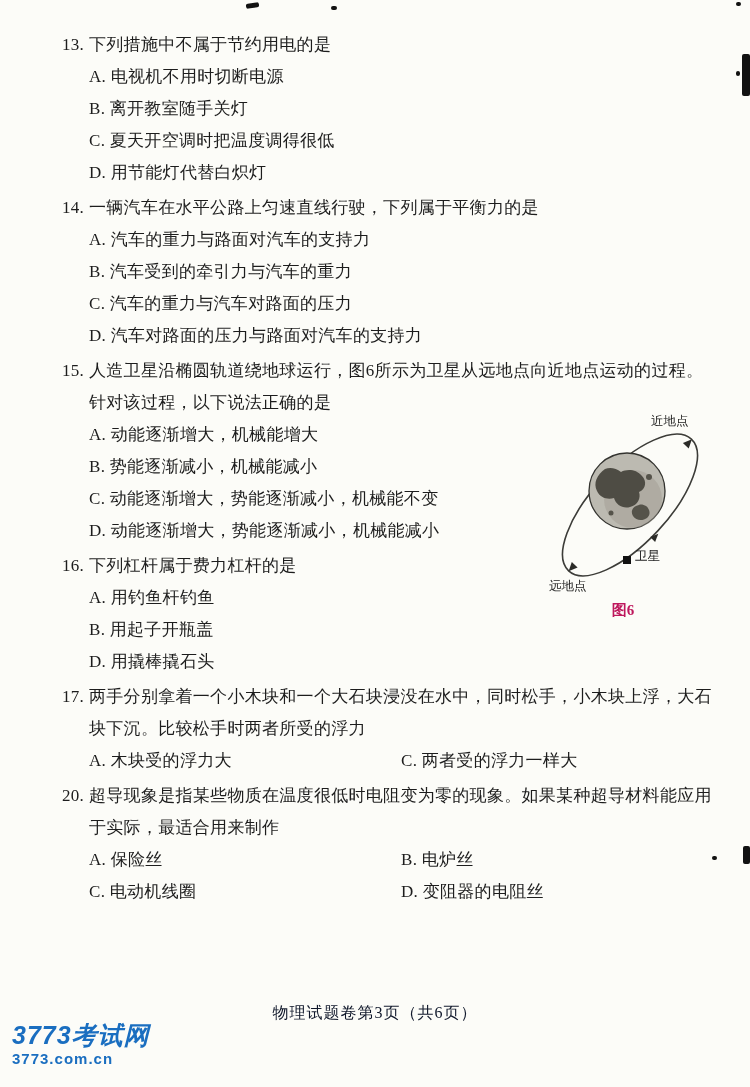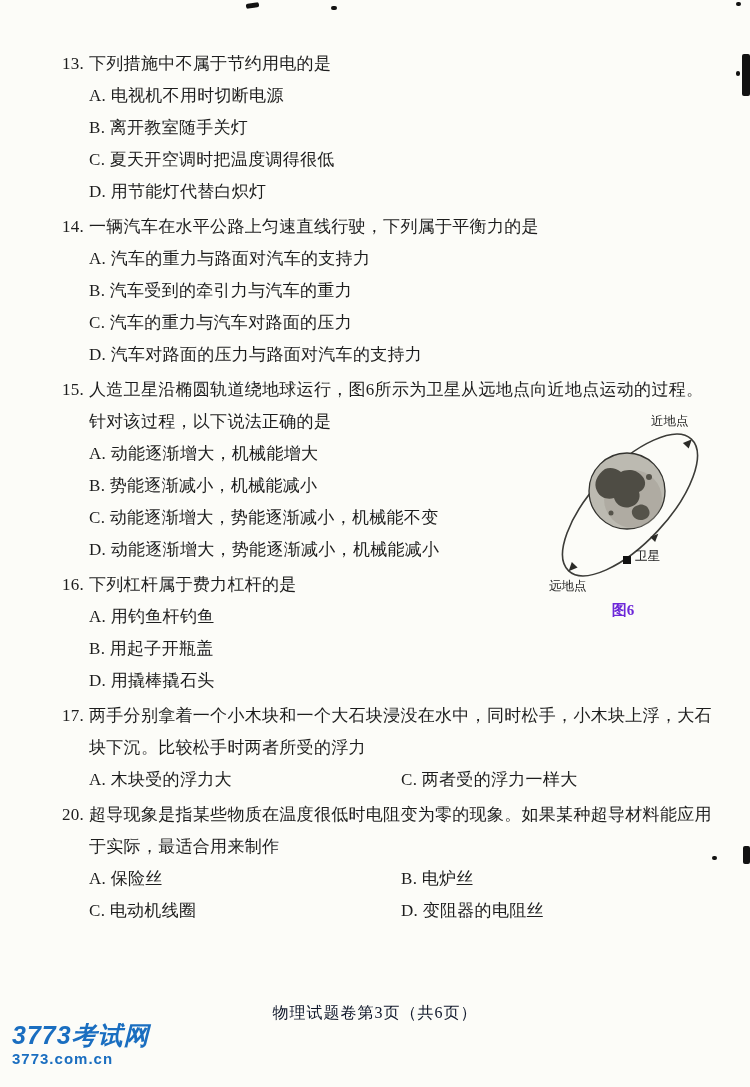--- a/index.html
+++ b/index.html
@@ -10,21 +10,21 @@
     position:relative;
     width:750px; height:1087px;
     margin:0 auto;
     background:#fcfcf8;
     color:#1d1d1d;
     overflow:hidden;
   }
 
   .content {
     position:absolute;
-    left:62px; top:48px; width:651px;
+    left:62px; top:29px; width:651px;
   }
 
   .question {
     position:relative;
     padding-left:27px;
     margin-bottom:3px;
     font-size:17px;
     line-height:32px;
     letter-spacing:0.3px;
   }
@@ -49,21 +49,21 @@
   }
   .lbl-perigee   { left:108px; top:1px; }
   .lbl-satellite { left:92px;  top:136px; }
   .lbl-apogee    { left:6px;   top:166px; }
   .fig-caption {
     position:absolute;
     left:0; top:188px; width:160px;
     text-align:center;
     font-size:15px;
     font-weight:bold;
-    color:#6d28d9;
+    color:#be185d;
   }
 
   
   .footer {
     position:absolute;
     left:0; right:0; top:1003px;
     text-align:center;
     font-size:16px;
     letter-spacing:1px;
     color:#0f172a;

